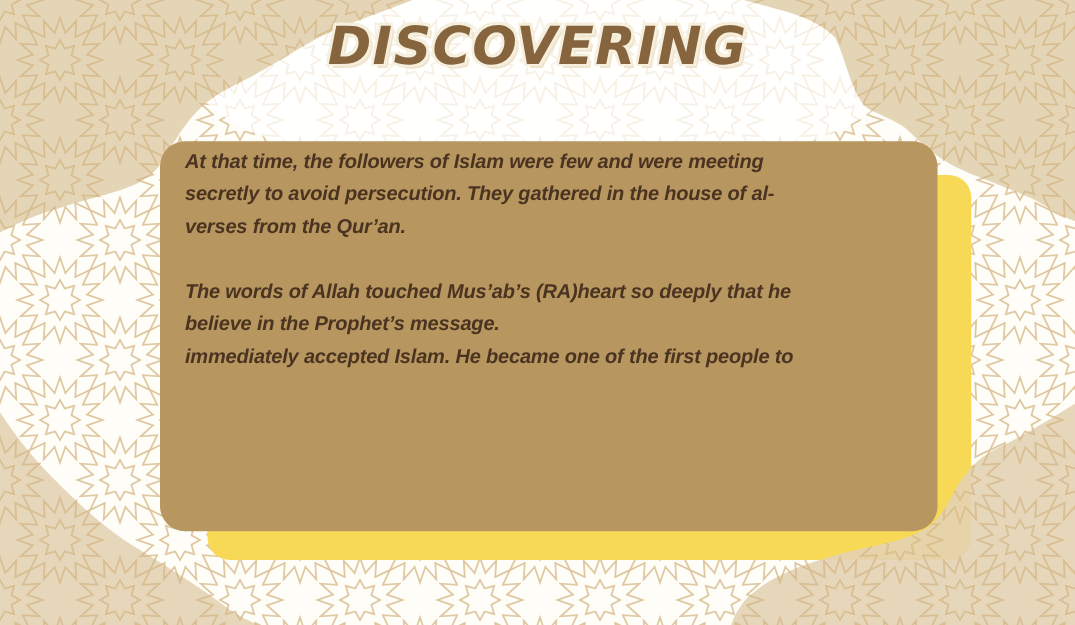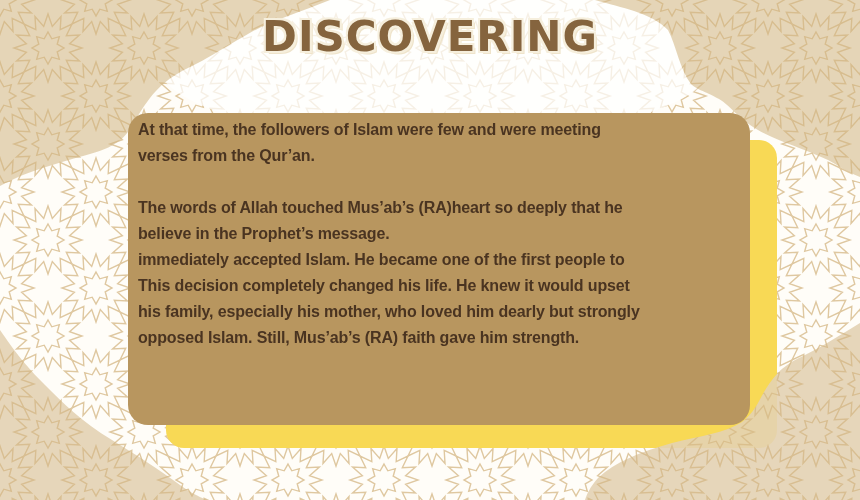--- a/index.html
+++ b/index.html
@@ -1,19 +1,20 @@
 <!DOCTYPE html>
 <html><head>
 <meta charset="utf-8">
 <style>
   html,body{margin:0;padding:0;background:#888;}
   .stage{
     position:relative;width:860px;height:500px;overflow:hidden;
     background:#fffdf8;
     font-family:"Liberation Sans",sans-serif;
+    font-style:italic;
   }
   .stage svg.bg-layer, .stage svg.fg-layer{
     position:absolute;left:0;top:0;width:860px;height:500px;
   }
   .bg-layer{z-index:0;}
   .fg-layer{z-index:4;pointer-events:none;}
   .title{
     position:absolute;left:0;top:17px;width:860px;z-index:1;
     text-align:center;
     font-family:"DejaVu Sans",sans-serif;
@@ -30,21 +31,21 @@
   .accent-rect{
     position:absolute;z-index:1;
     left:166px;top:140px;width:611px;height:308px;
     background:#f8d955;border-radius:18px;
   }
   .text-card{
     position:absolute;z-index:2;
     left:128px;top:113px;width:622px;height:312px;
     background:#b8965f;border-radius:20px;
     box-sizing:border-box;
-    padding:4px 8px 0 10px;
+    padding:4px 8px 0 20px;
     color:#4a3421;
     font-weight:bold;
     font-size:16px;
     line-height:26px;
     letter-spacing:-0.15px;
   }
   .text-card .line{white-space:nowrap;}
   .para-gap{height:26px;}
 </style>
 </head>
@@ -84,32 +85,28 @@
 
   <div class="title">
     <div>DISCOVERING</div>
   </div>
 
   <div class="accent-rect"></div>
 
   <div class="text-card">
     <div>
       <div class="line">At that time, the followers of Islam were few and were meeting</div>
+      <div class="line">secretly to avoid persecution. They gathered in the house of al-</div>
       <div class="line">verses from the Qur’an.</div>
     </div>
     <div class="para-gap"></div>
     <div>
       <div class="line">The words of Allah touched Mus’ab’s (RA)heart so deeply that he</div>
       <div class="line">believe in the Prophet’s message.</div>
       <div class="line">immediately accepted Islam. He became one of the first people to</div>
-    </div>
-    <div>
-      <div class="line">This decision completely changed his life. He knew it would upset</div>
-      <div class="line">his family, especially his mother, who loved him dearly but strongly</div>
-      <div class="line">opposed Islam. Still, Mus’ab’s (RA) faith gave him strength.</div>
     </div>
   </div>
 
   <svg class="fg-layer" viewBox="0 0 860 500" xmlns="http://www.w3.org/2000/svg">
     <g>
       <path d="M0,330 C15,352 25,365 45,385 C62,402 82,422 112,440 C138,456 160,470 180,485 C190,492 197,496 207,500 L0,500 Z" fill="#e3d2b2" opacity="0.9"></path>
       <path d="M0,330 C15,352 25,365 45,385 C62,402 82,422 112,440 C138,456 160,470 180,485 C190,492 197,496 207,500 L0,500 Z" fill="url(#patt)" opacity="0.42"></path>
     </g>
     <g>
       <path d="M860,323 C840,335 825,345 805,355 C786,364 780,370 772,380 C760,395 758,410 742,422 C725,433 700,436 672,443 C640,452 615,462 598,478 C590,487 587,494 585,500 L860,500 Z" fill="#e3d2b2" opacity="0.9"></path>

